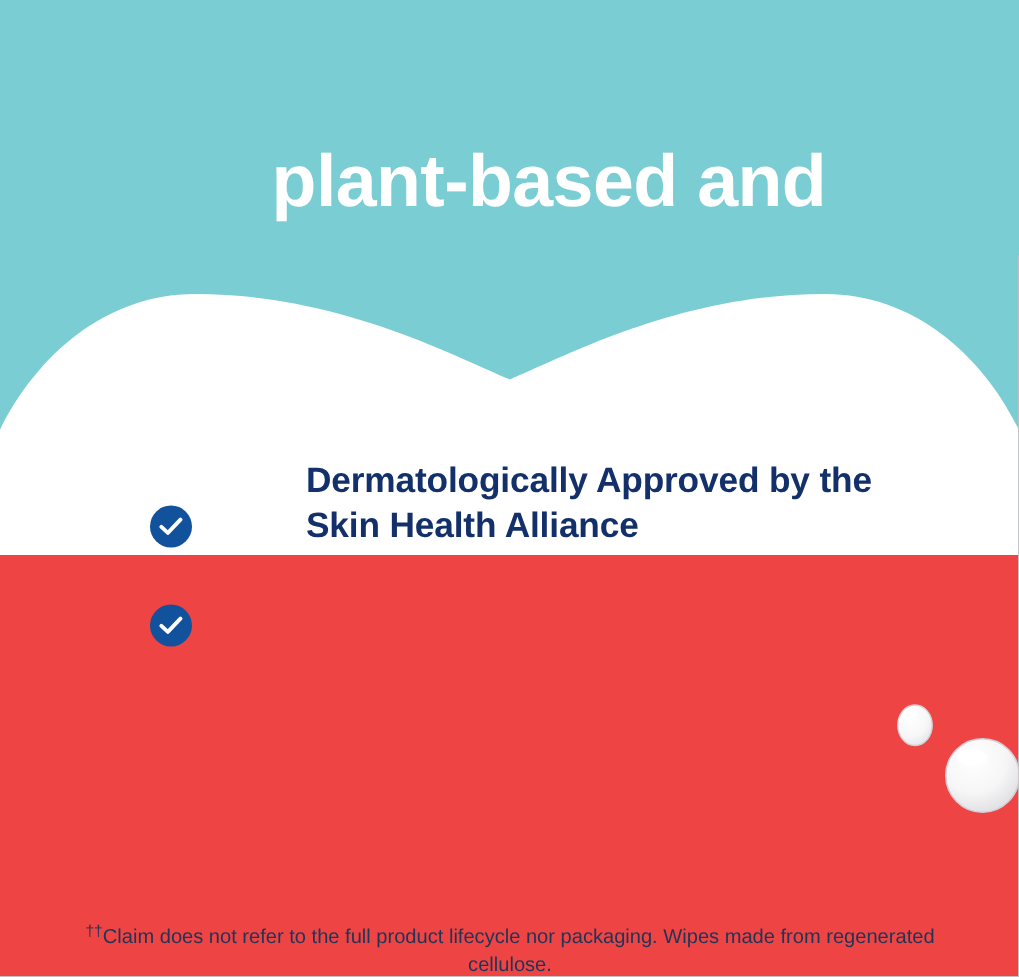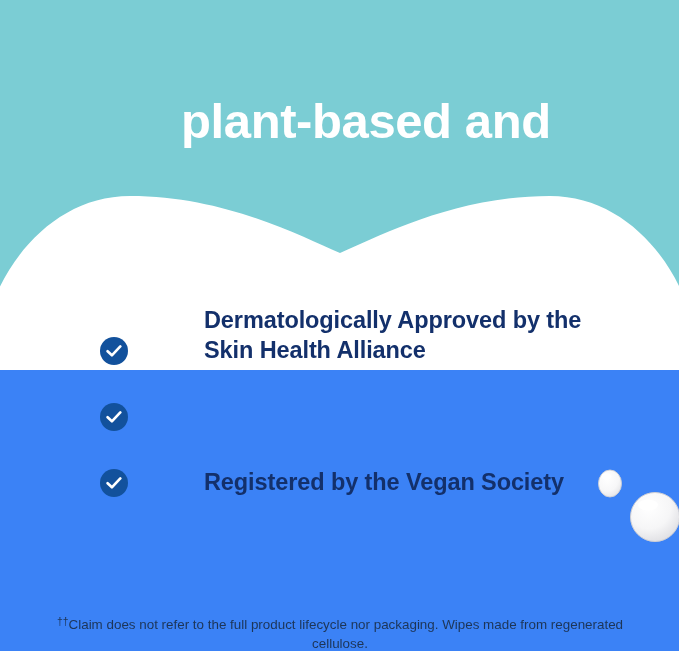--- a/index.html
+++ b/index.html
@@ -12,21 +12,21 @@
     overflow: hidden;
     font-family: "Liberation Sans", sans-serif;
     background: #ffffff;
   }
 
   #stage {
     position: relative;
     width: 679px;
     height: 651px;
     overflow: hidden;
-    background: #3b82f6;
+    background: #ef4444;
   }
 
   
   .banner {
     position: absolute;
     left: 0;
     top: 0;
     width: 679px;
     height: 370px;
     background: #7bcdd4;
@@ -172,28 +172,20 @@
     </div>
 
     <div class="bullet-row">
       <span class="check-badge">
         <svg viewBox="0 0 16 14">
           <path d="M1.6 7.2 L5.9 11.3 L14.3 2.4" fill="none" stroke="#ffffff" stroke-width="2.6" stroke-linecap="round" stroke-linejoin="round"></path>
         </svg>
       </span>
     </div>
 
-    <div class="bullet-row">
-      <span class="check-badge">
-        <svg viewBox="0 0 16 14">
-          <path d="M1.6 7.2 L5.9 11.3 L14.3 2.4" fill="none" stroke="#ffffff" stroke-width="2.6" stroke-linecap="round" stroke-linejoin="round"></path>
-        </svg>
-      </span>
-      <span class="bullet-text">Registered by the Vegan Society</span>
-    </div>
 
   </div>
 
   <svg class="droplet-small" viewBox="0 0 26 31">
     <defs>
       <radialGradient id="dropA" cx="38%" cy="30%" r="78%">
         <stop offset="0%" stop-color="#ffffff"></stop>
         <stop offset="62%" stop-color="#f7f7f8"></stop>
         <stop offset="100%" stop-color="#e3e3e6"></stop>
       </radialGradient>

